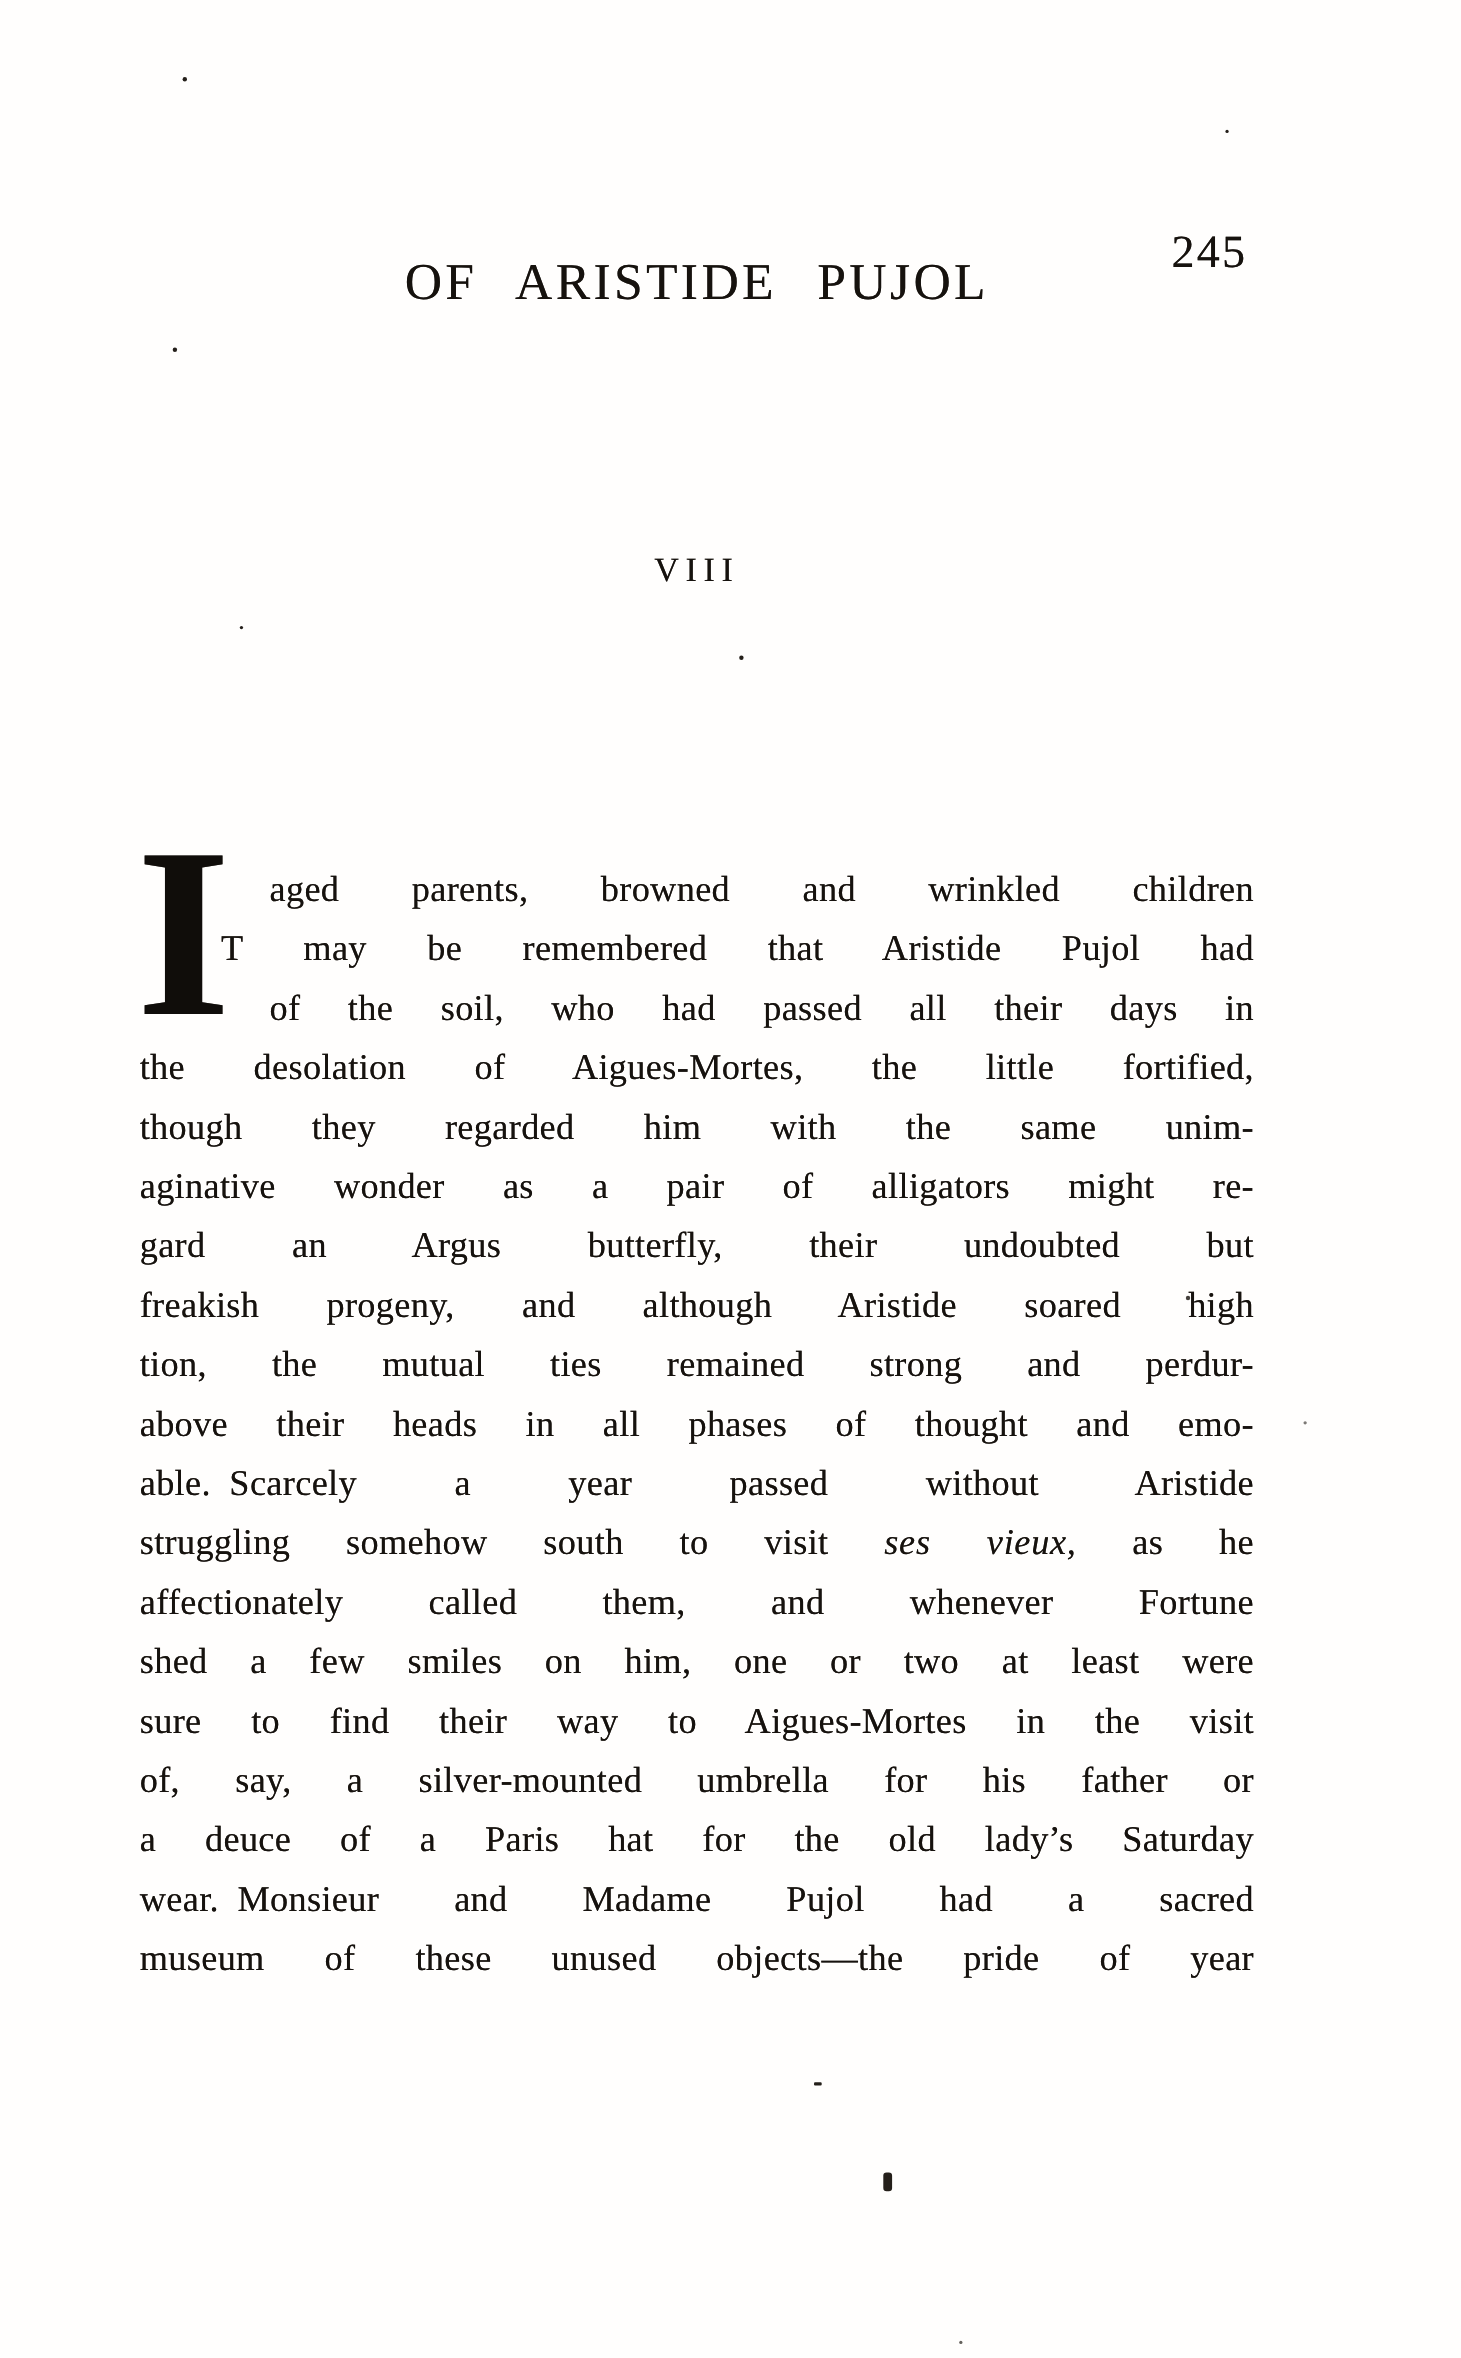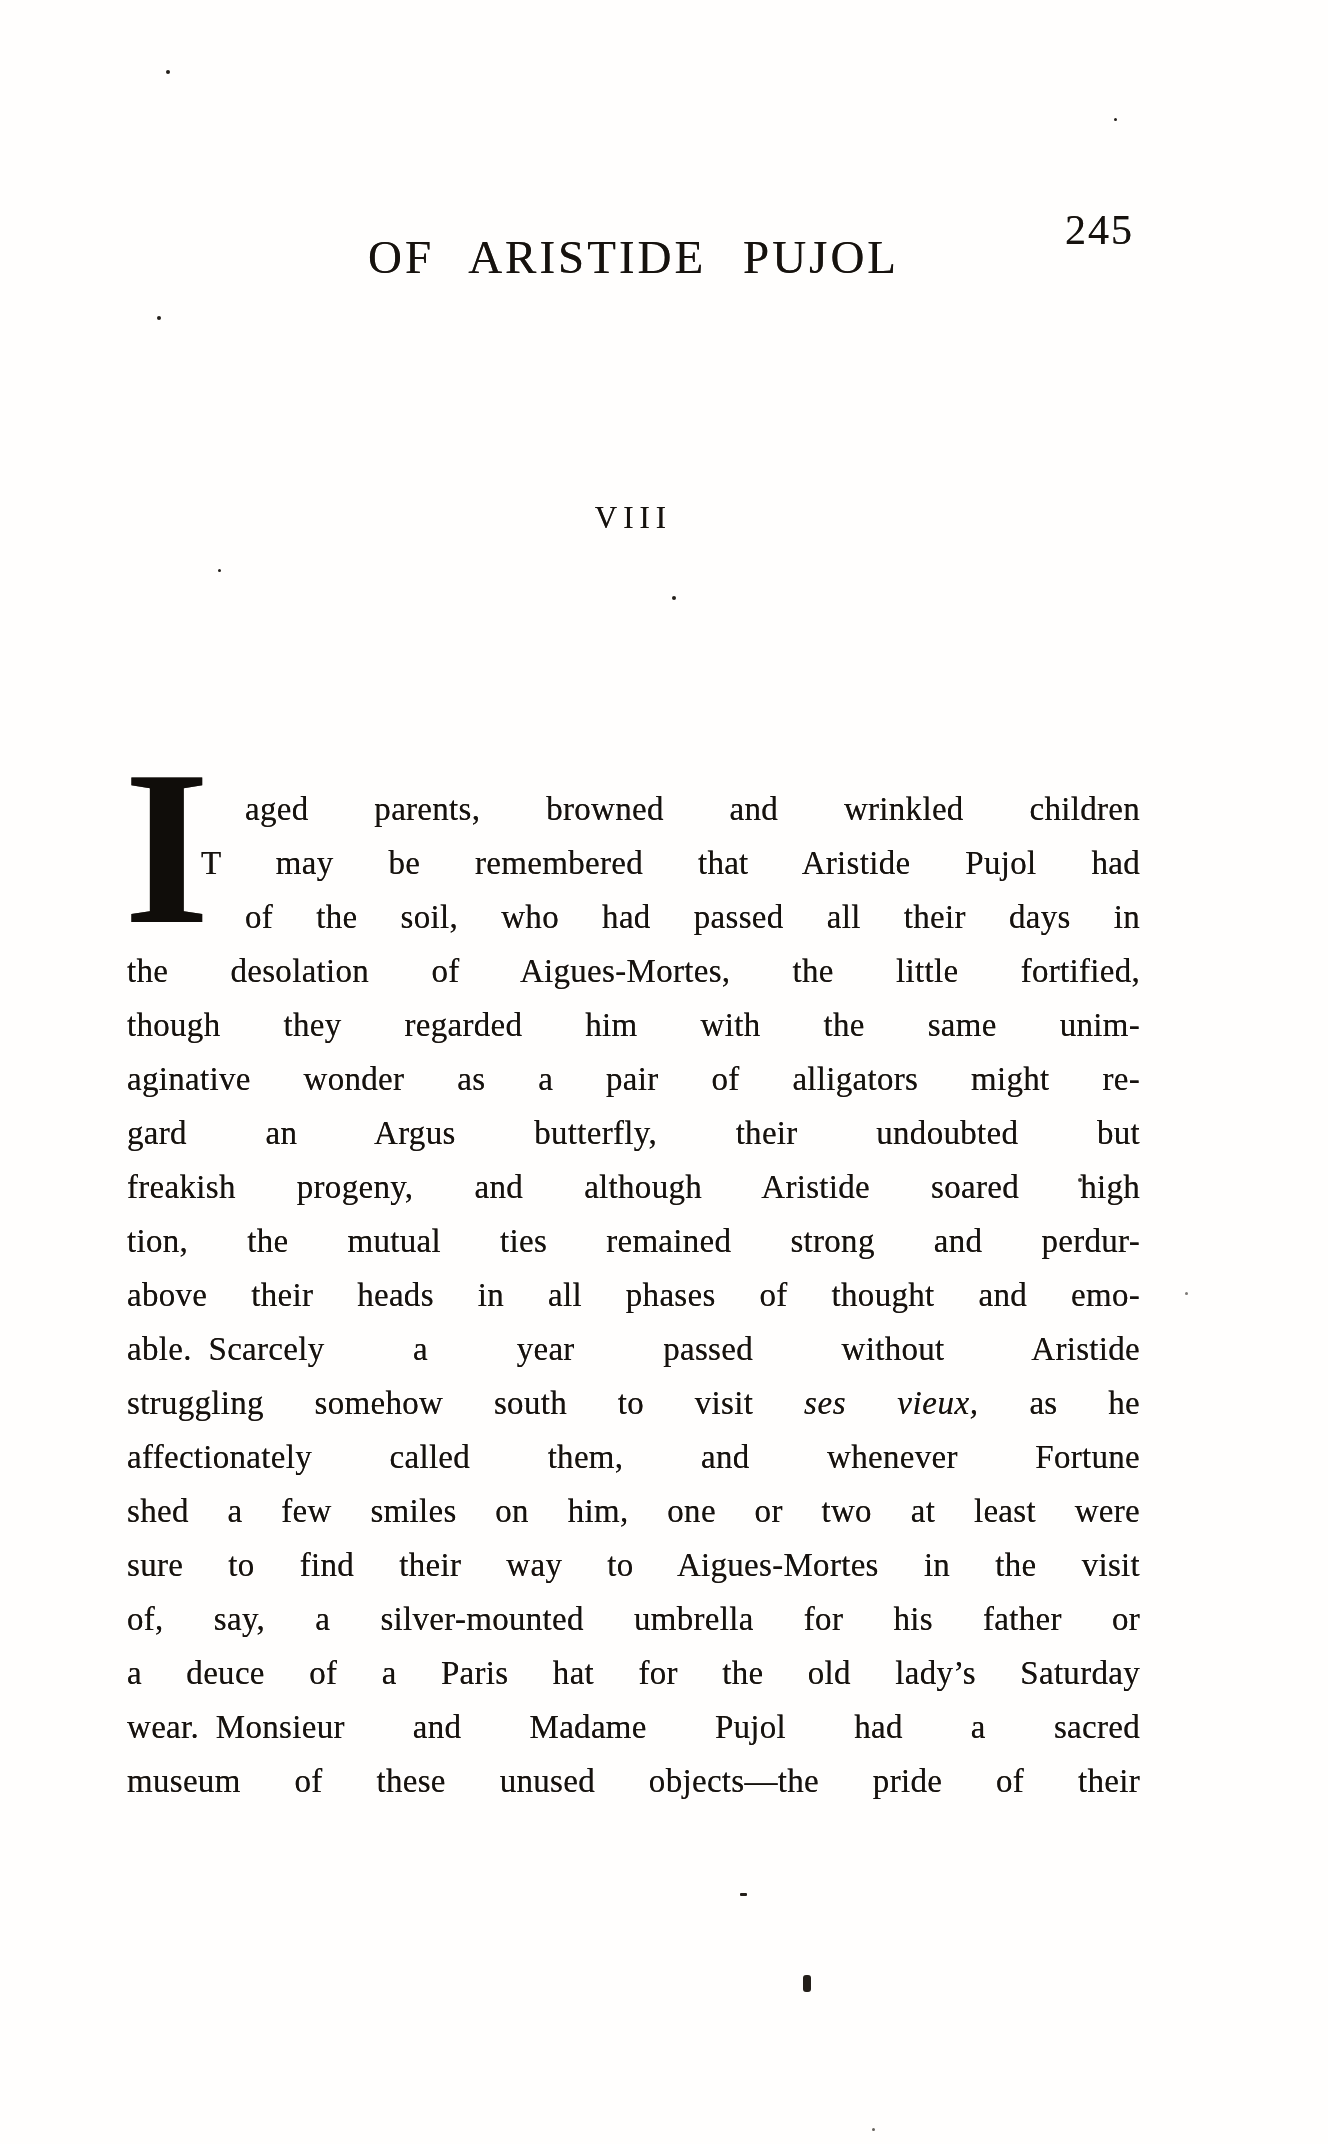--- a/index.html
+++ b/index.html
@@ -114,21 +114,21 @@
     <div class="text-line">tion, the mutual ties remained strong and perdur-</div>
     <div class="text-line">above their heads in all phases of thought and emo-</div>
     <div class="text-line">able. Scarcely a year passed without Aristide</div>
     <div class="text-line"><span>struggling somehow south to visit </span><span class="it">ses vieux,</span><span> as he</span></div>
     <div class="text-line">affectionately called them, and whenever Fortune</div>
     <div class="text-line">shed a few smiles on him, one or two at least were</div>
     <div class="text-line">sure to find their way to Aigues-Mortes in the visit</div>
     <div class="text-line">of, say, a silver-mounted umbrella for his father or</div>
     <div class="text-line">a deuce of a Paris hat for the old lady’s Saturday</div>
     <div class="text-line">wear. Monsieur and Madame Pujol had a sacred</div>
-    <div class="text-line">museum of these unused objects—the pride of their</div>
+    <div class="text-line">museum of these unused objects—the pride of year</div>
   </div>
 
 </div>
 
 <div class="speck" style="left:166px; top:70px;  width:4px; height:4px;"></div>
 <div class="speck" style="left:1114px;top:118px; width:3px; height:3px;"></div>
 <div class="speck" style="left:157px; top:316px; width:4px; height:4px;"></div>
 <div class="speck" style="left:218px; top:569px; width:3px; height:3px;"></div>
 <div class="speck" style="left:672px; top:596px; width:4px; height:4px;"></div>
 <div class="speck" style="left:1078px;top:1178px;width:4px; height:4px; opacity:.85;"></div>

